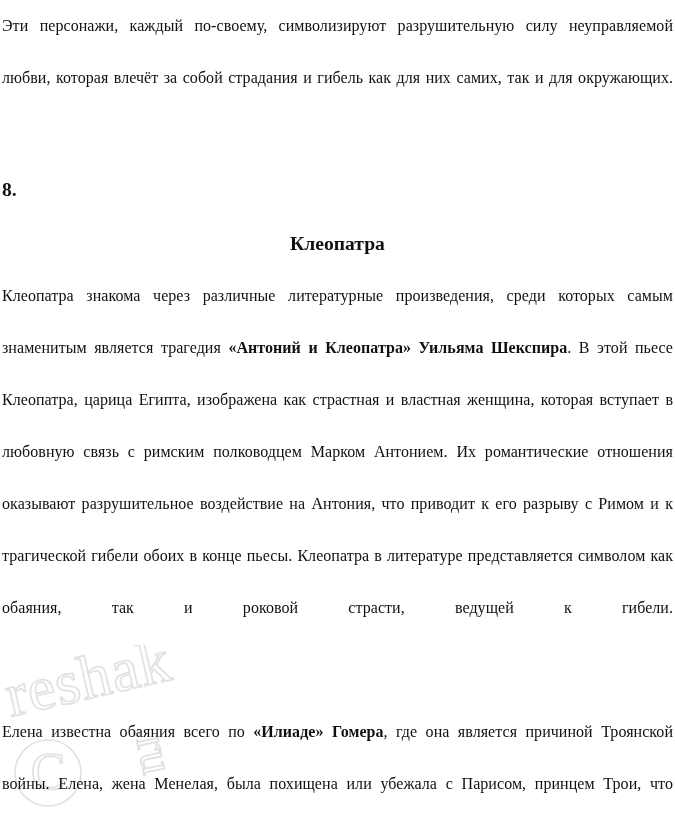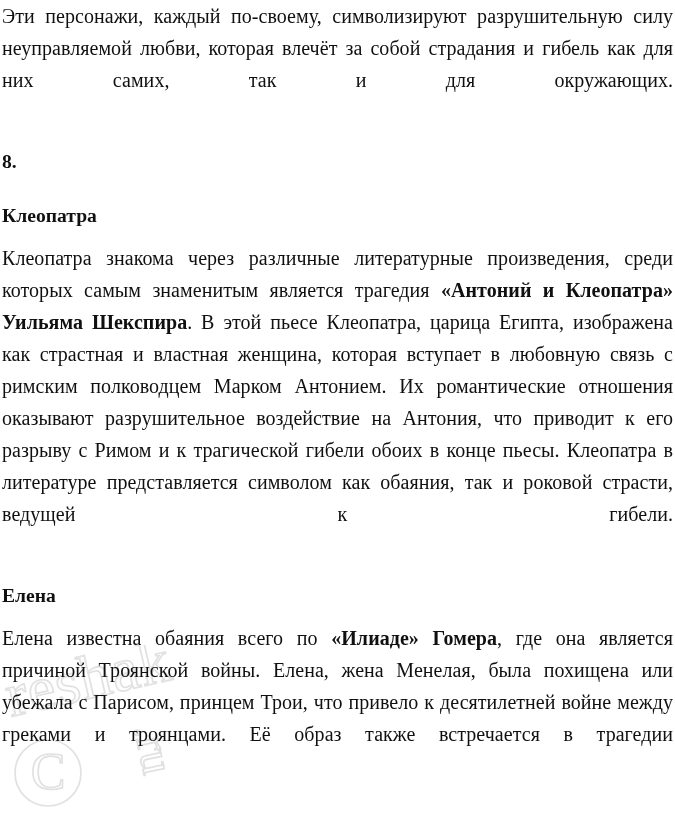--- a/index.html
+++ b/index.html
@@ -42,42 +42,42 @@
 
   
   .content {
     position: relative;
     z-index: 2;
     padding: 0 2px 0 2px;
   }
 
   p.para {
     margin: 0;
-    font-size: 20px;
-    line-height: 32px;
+    font-size: 16px;
+    line-height: 52px;
     text-align: justify;
     text-justify: inter-word;
     hyphens: none;
     letter-spacing: 0.05px;
     word-spacing: 0px;
   }
 
   
   p.para::after {
     content: "";
     display: inline-block;
     width: 100%;
   }
 
   p.heading {
     margin: 0;
     font-size: 19.6px;
     line-height: 40px;
     font-weight: bold;
-    text-align: left;
+    text-align: center;
   }
 
   p.numbering {
     margin: 0;
     font-size: 19.6px;
     line-height: 40px;
     font-weight: bold;
     text-align: left;
   }
 
@@ -111,18 +111,17 @@
 
   <div class="content" id="content">
       <p class="para"><span>Эти персонажи, каждый по-своему, символизируют разрушительную силу неуправляемой любви, которая влечёт за собой страдания и гибель как для них самих, так и для окружающих.</span></p>
       <div class="gap-md"></div>
       <p class="numbering">8.</p>
       <div class="gap-md"></div>
       <p class="heading">Клеопатра</p>
       <div class="gap-sm"></div>
       <p class="para"><span>Клеопатра знакома через различные литературные произведения, среди которых самым знаменитым является трагедия </span><b>«Антоний и Клеопатра» Уильяма Шекспира</b><span>. В этой пьесе Клеопатра, царица Египта, изображена как страстная и властная женщина, которая вступает в любовную связь с римским полководцем Марком Антонием. Их романтические отношения оказывают разрушительное воздействие на Антония, что приводит к его разрыву с Римом и к трагической гибели обоих в конце пьесы. Клеопатра в литературе представляется символом как обаяния, так и роковой страсти, ведущей к гибели.</span></p>
       <div class="gap-md"></div>
-      <p class="heading">Елена</p>
       <div class="gap-sm"></div>
       <p class="para"><span>Елена известна обаяния всего по </span><b>«Илиаде» Гомера</b><span>, где она является причиной Троянской войны. Елена, жена Менелая, была похищена или убежала с Парисом, принцем Трои, что привело к десятилетней войне между греками и троянцами. Её образ также встречается в трагедии </span></p>
     </div>
 
 </div>
 
 </body></html>

